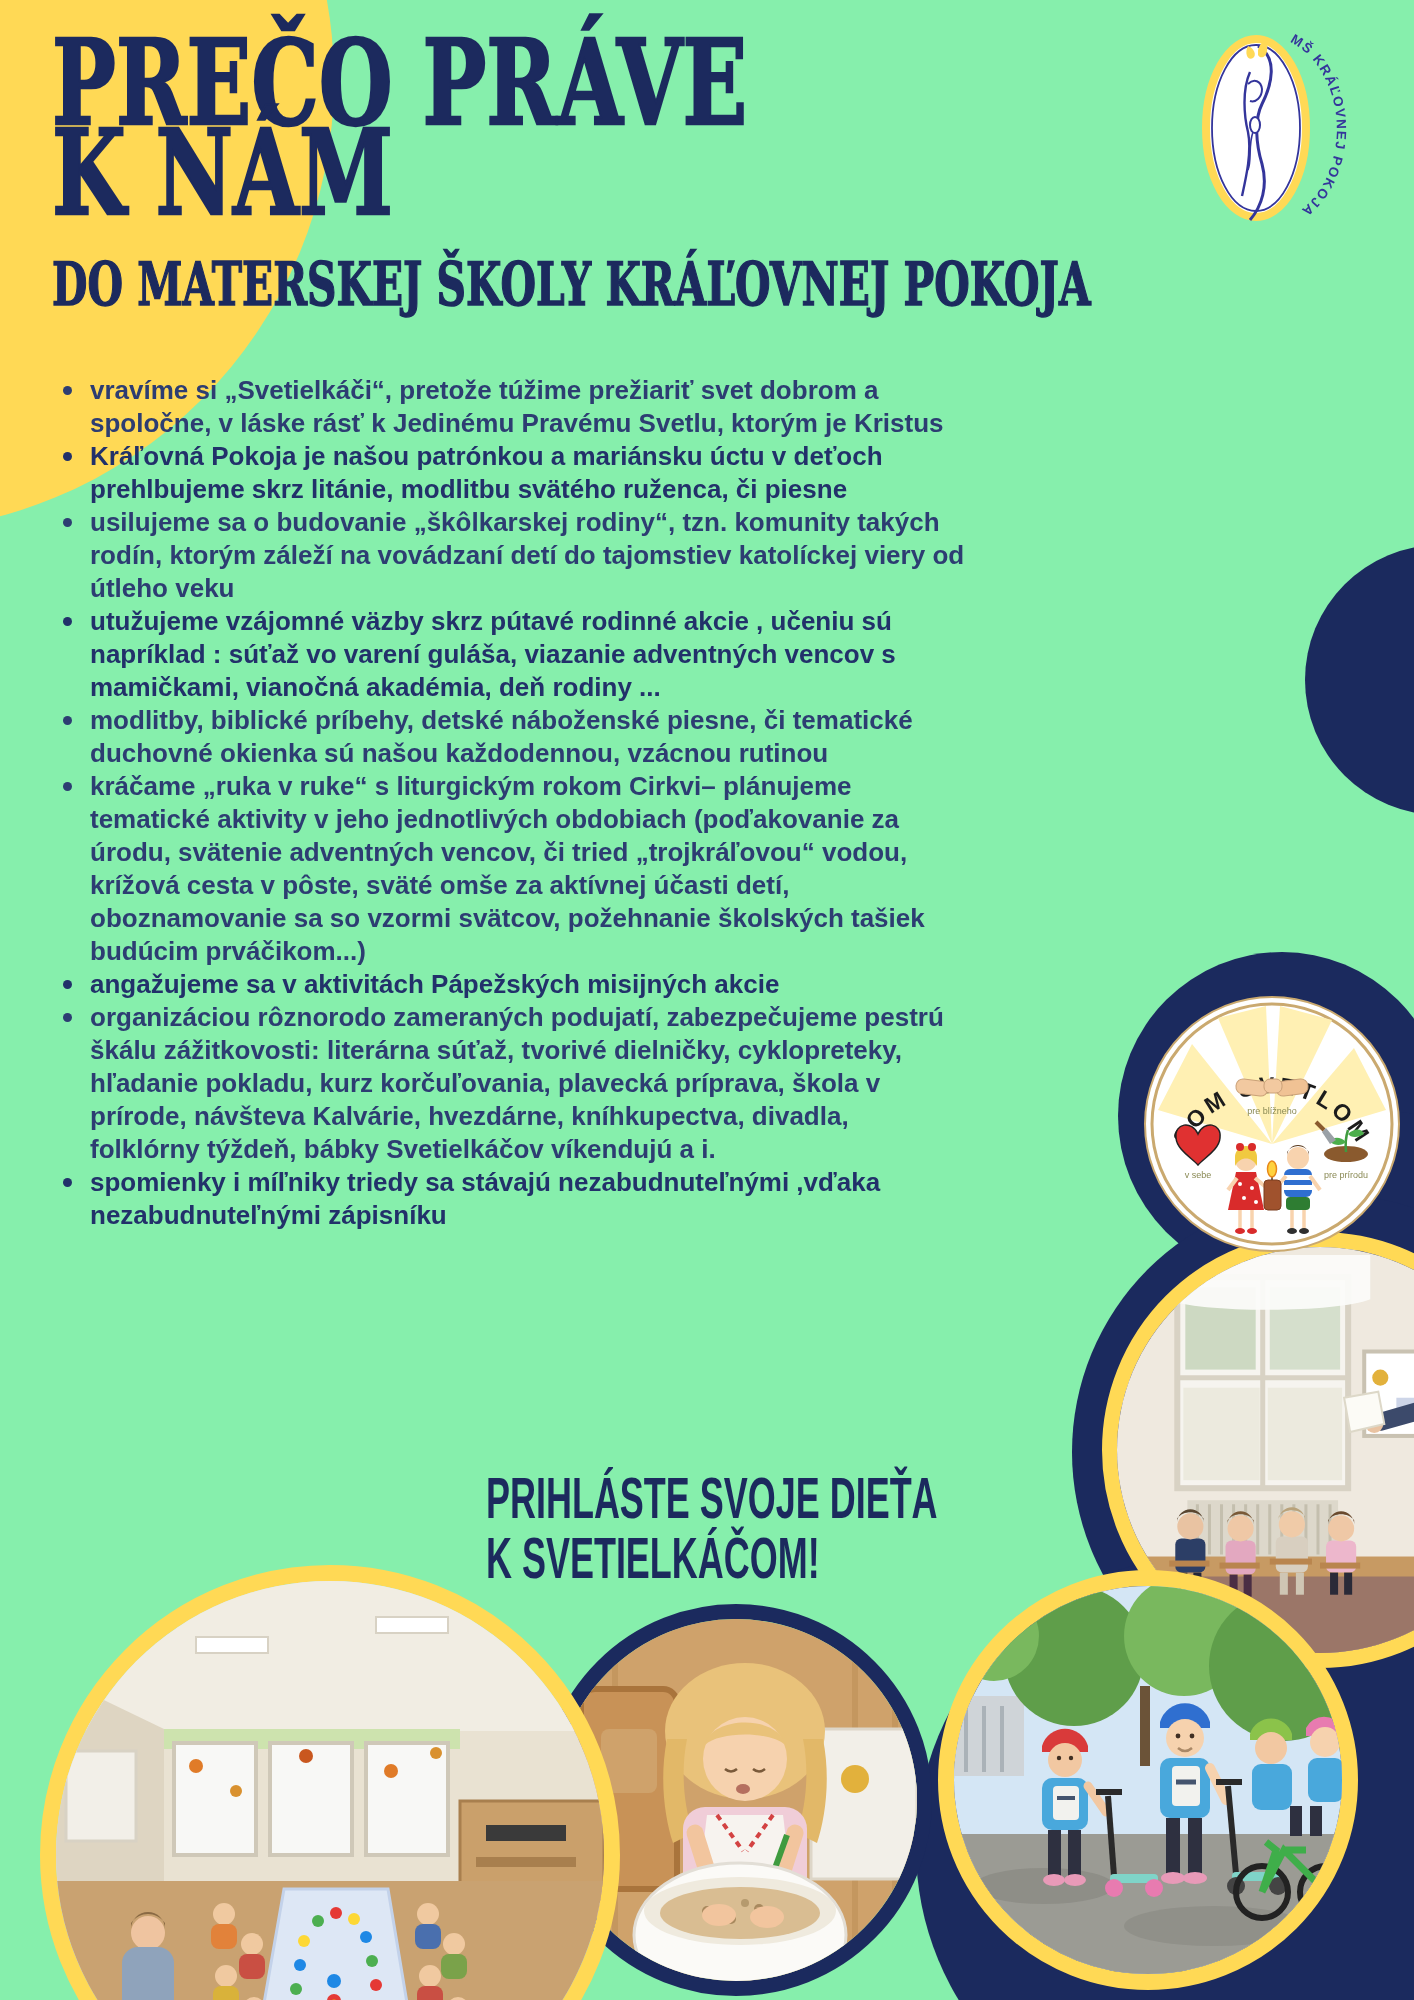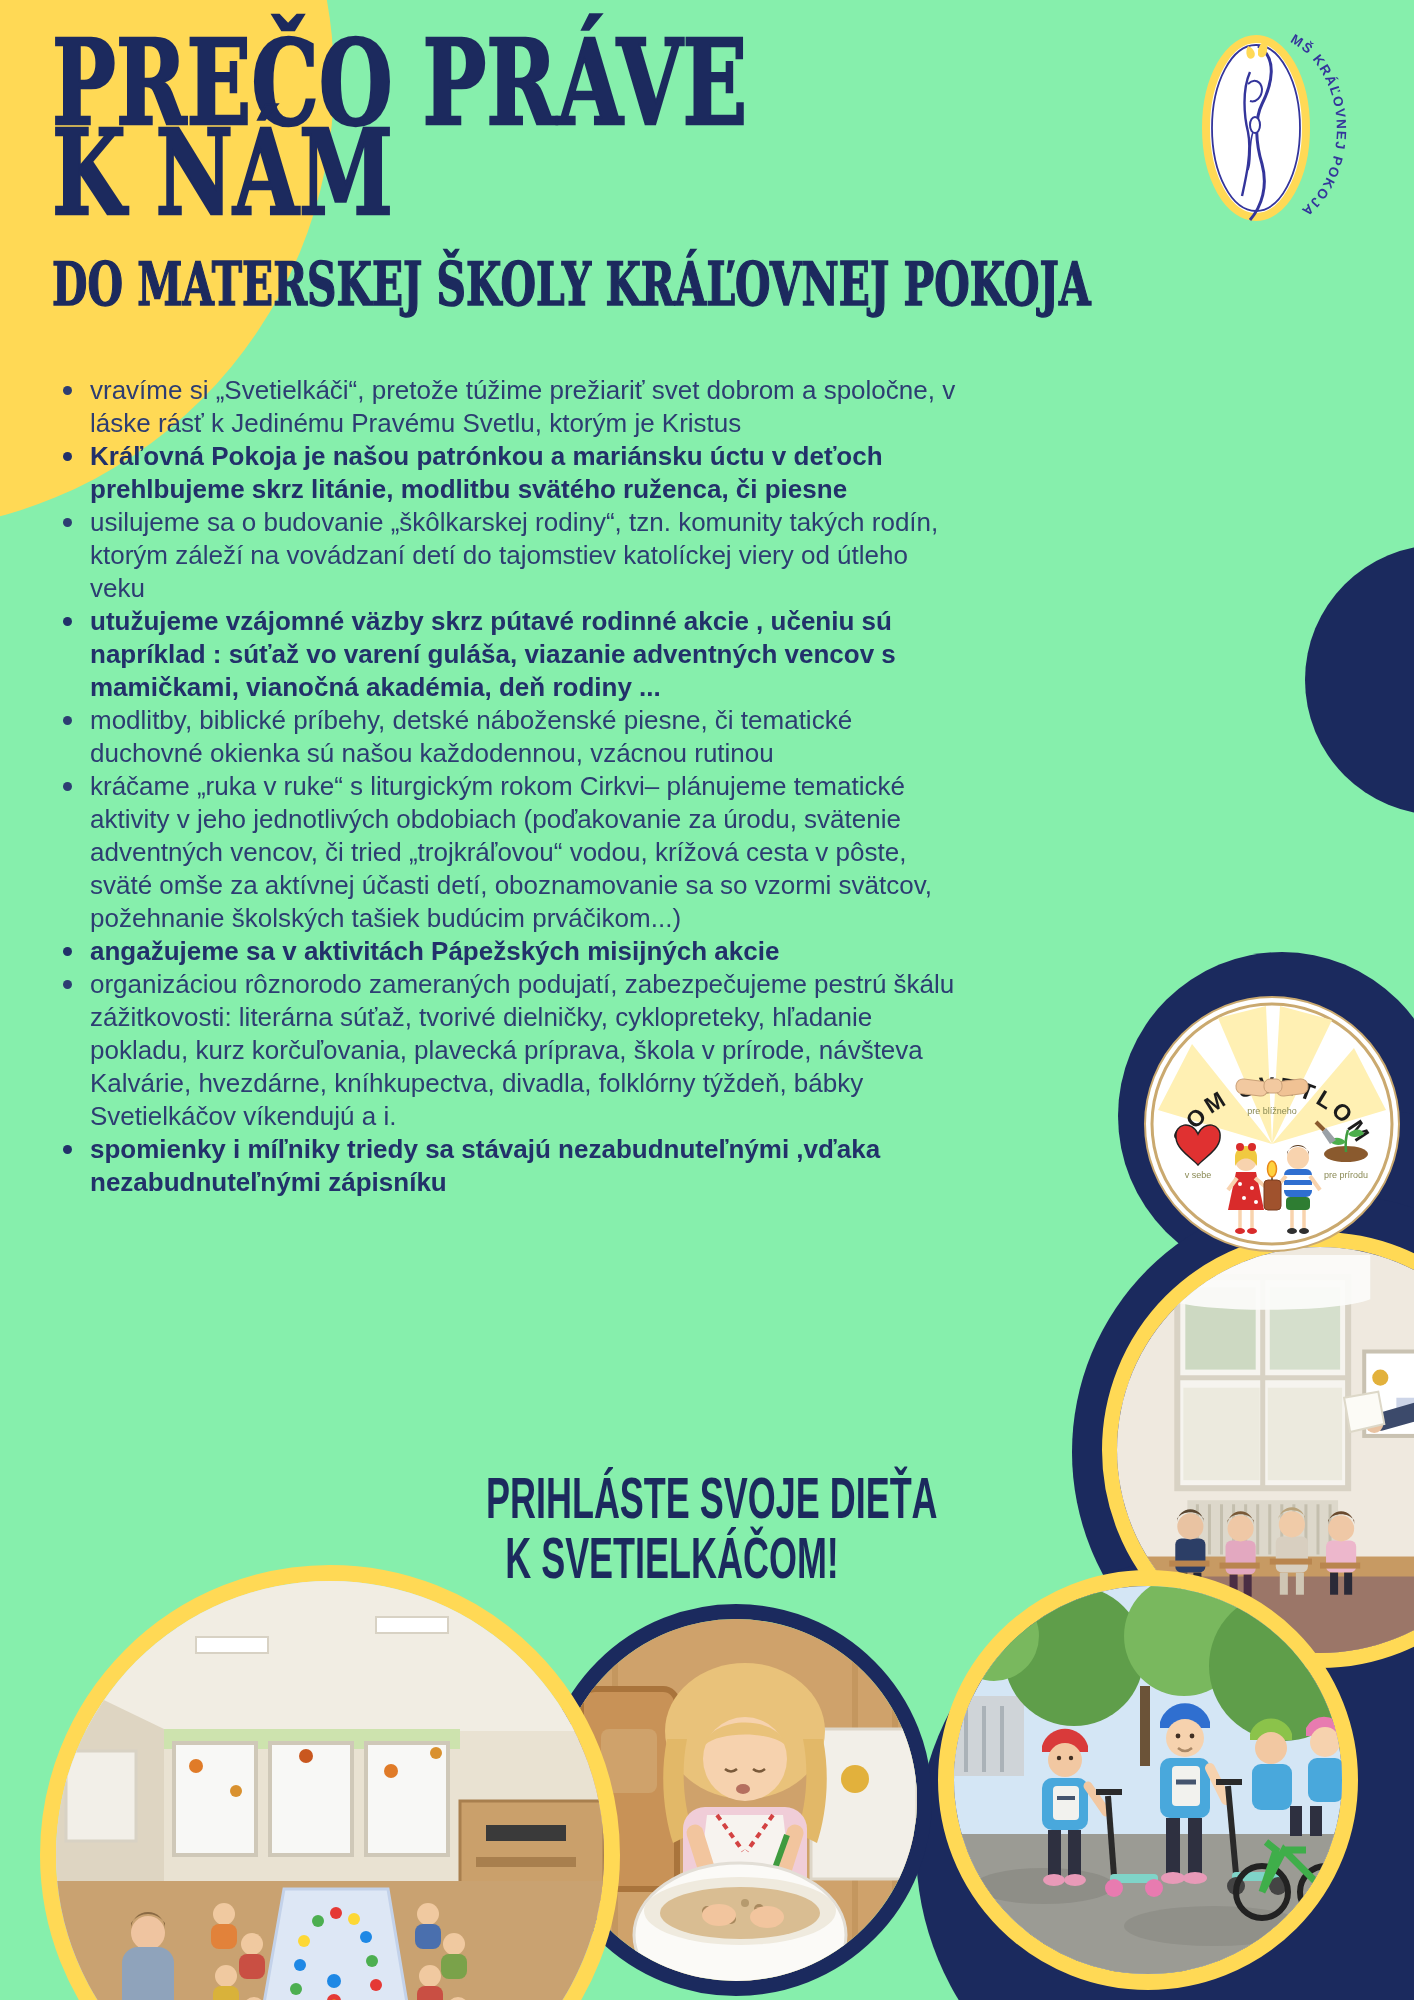--- a/index.html
+++ b/index.html
@@ -27,27 +27,27 @@
          font-family:"DejaVu Serif","Liberation Serif",serif;font-weight:bold;
          font-size:60px;line-height:64px;white-space:nowrap;
          transform:scaleX(.68);transform-origin:left top;-webkit-text-stroke:1.5px #1c2a5e;}
 
   
   #logo{position:absolute;left:1198px;top:28px;width:170px;height:200px;z-index:5;}
 
   
   #bullets{position:absolute;left:60px;top:374px;width:905px;z-index:5;margin:0;padding:0;list-style:none;
            color:#2d3d72;font-size:26px;line-height:33px;}
-  #bullets li{position:relative;padding-left:30px;}
+  #bullets li{position:relative;padding-left:30px;font-weight:bold;}
   #bullets li::before{content:"";position:absolute;left:3px;top:12px;width:9px;height:9px;border-radius:50%;background:#2d3d72;}
   #bullets li.b{font-weight:bold;color:#22316a;}
   #bullets li.b::before{background:#22316a;}
 
   
-  #cta{position:absolute;left:372px;top:1468px;width:600px;z-index:4;text-align:center;color:#1c2a5e;}
+  #cta{position:absolute;left:372px;top:1468px;width:600px;z-index:4;text-align:left;color:#1c2a5e;}
   #cta .l{font-weight:bold;font-size:58px;line-height:60px;transform:scaleX(.62);transform-origin:center top;white-space:nowrap;}
 
   
   #badge{position:absolute;left:1140px;top:992px;width:264px;height:264px;z-index:4;}
 
   
   .photo{position:absolute;border-radius:50%;overflow:hidden;z-index:3;}
   .photo svg{display:block;width:100%;height:100%;}
   #photo-priest{left:1102px;top:1232px;width:406px;height:406px;border:15px solid #ffd955;z-index:3;}
   #photo-classroom{left:40px;top:1565px;width:548px;height:548px;border:16px solid #ffd955;z-index:5;}

